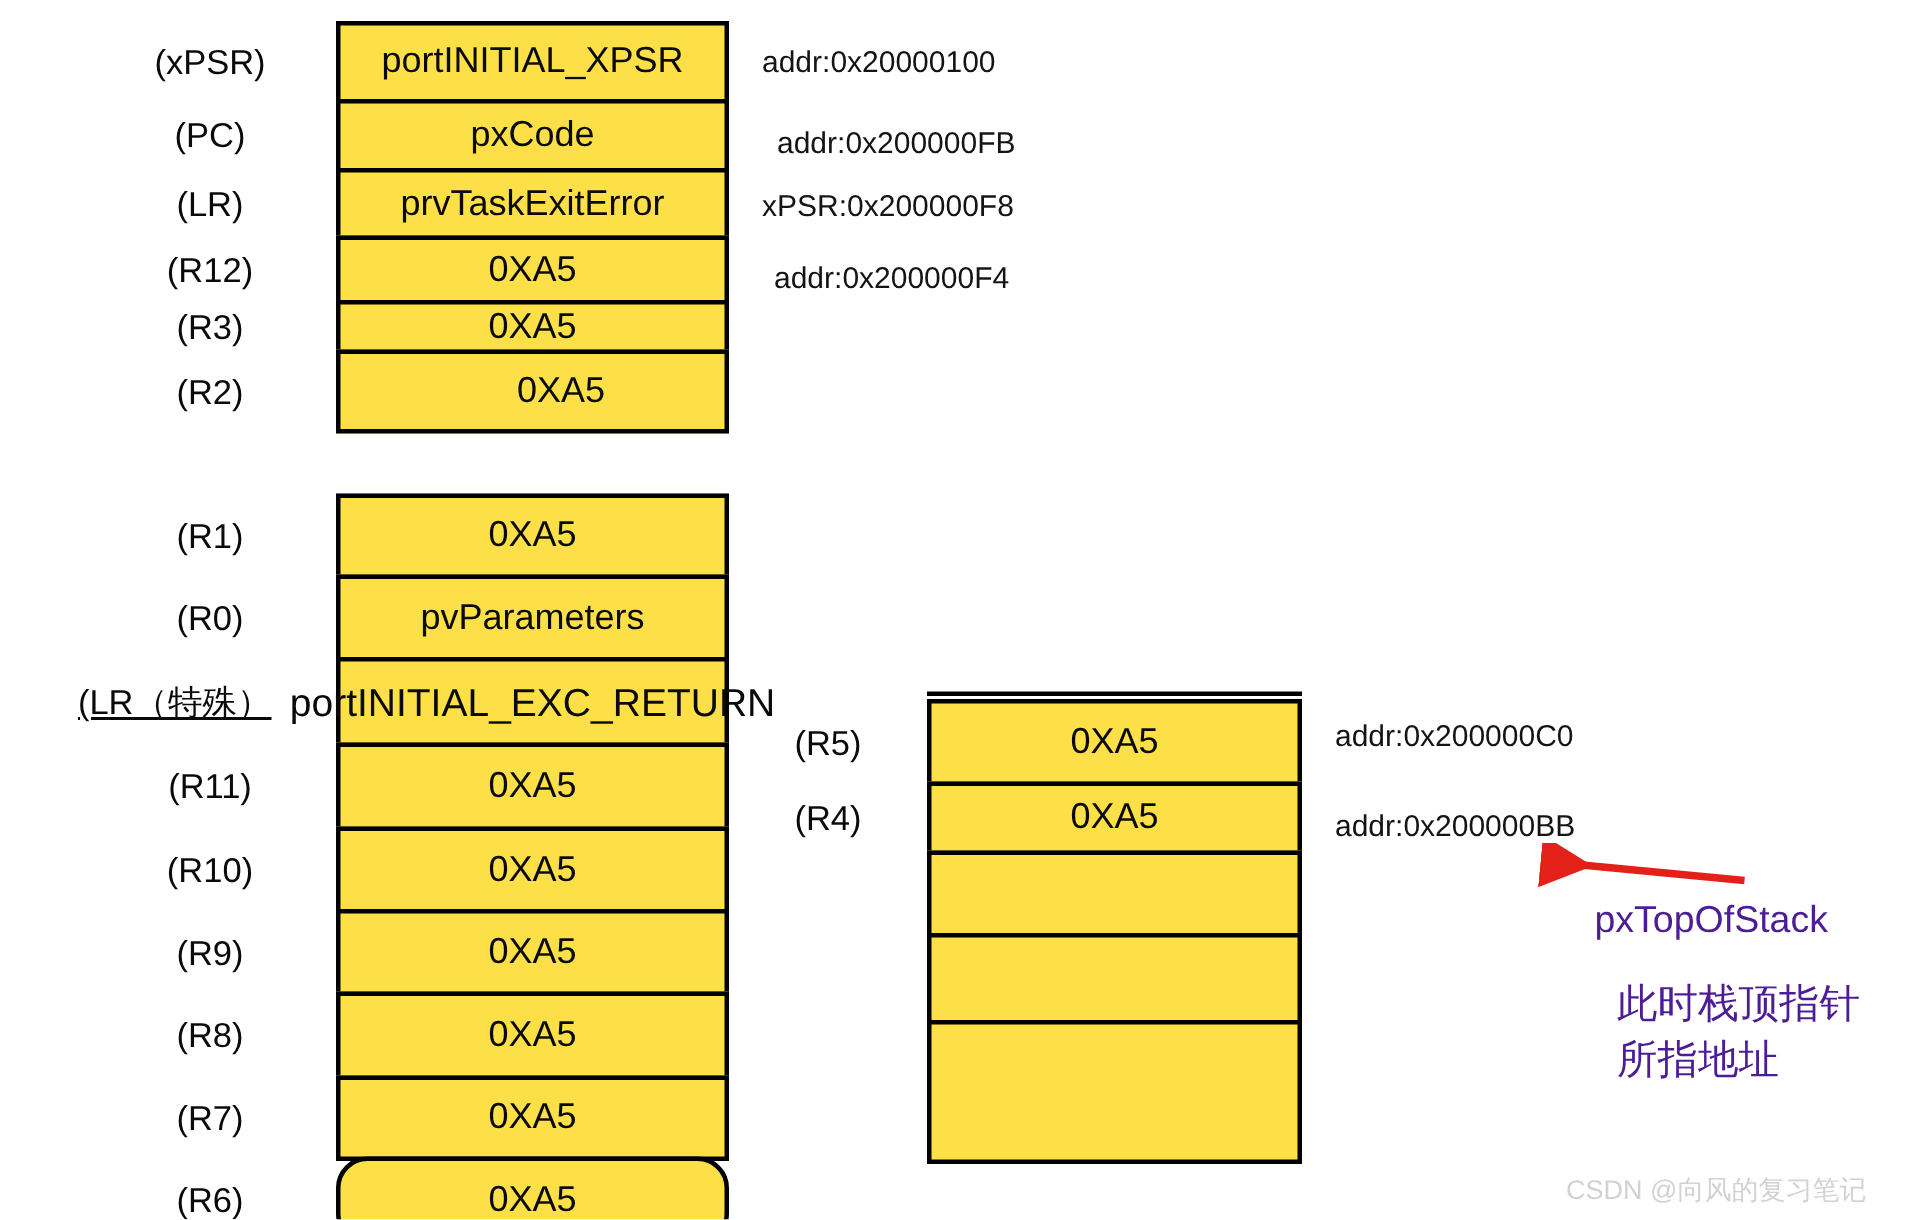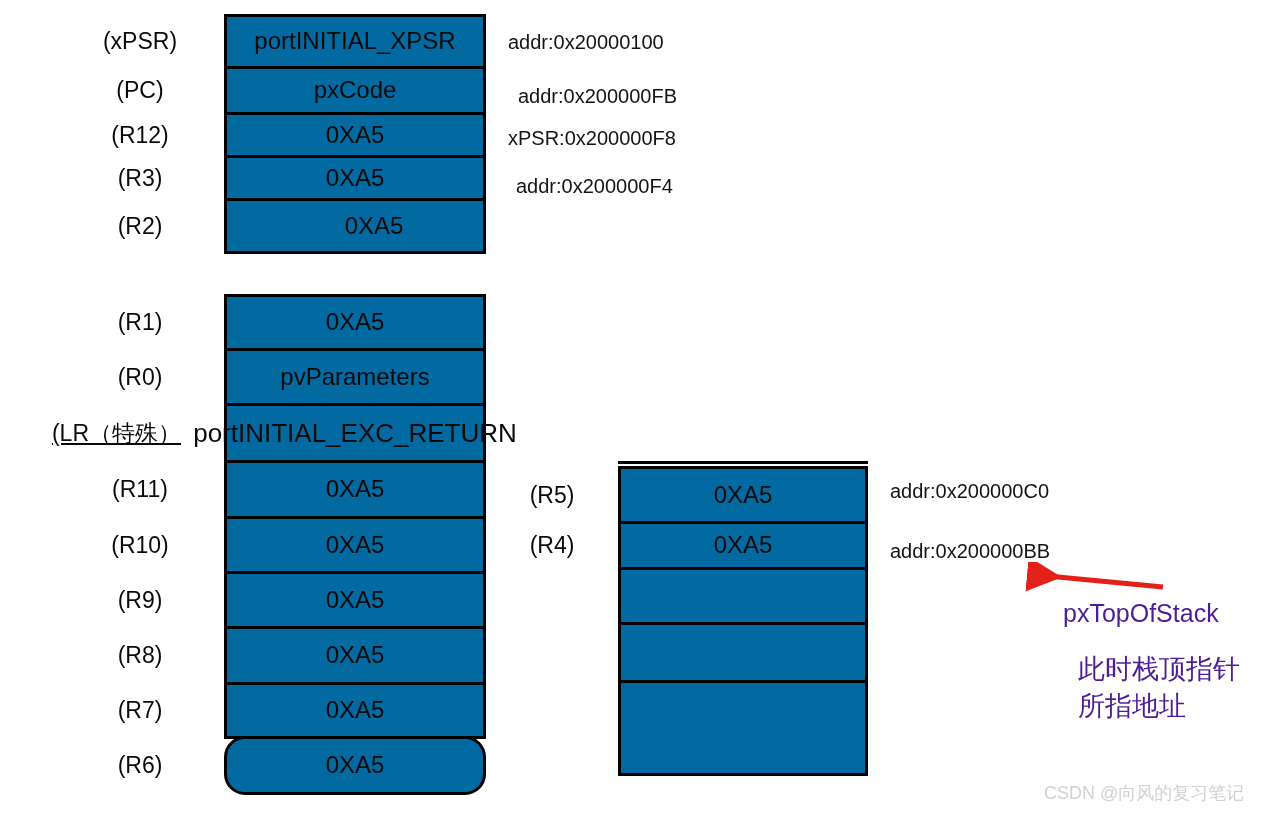--- a/index.html
+++ b/index.html
@@ -9,21 +9,21 @@
     background:#ffffff;
     font-family:"Liberation Sans", sans-serif;
     color:#0a0a0a;
     overflow:hidden;
   }
   .stack{position:absolute;}
   .cell{
     position:relative;
     box-sizing:border-box;
     border:3px solid #000;
-    background:#0369a1;
+    background:#fde047;
     display:flex;
     align-items:center;
     justify-content:center;
   }
   .cell.overlap{margin-top:-3px;}
   .cell .value{
     font-size:24px;
     white-space:nowrap;
     line-height:1.1;
   }
@@ -82,25 +82,29 @@
 
   <div class="stack" style="left:224px;top:14px;width:262px;">
     <div class="cell" style="height:55px;">
       <span class="reg-label">(xPSR)</span>
       <span class="value">portINITIAL_XPSR</span>
     </div>
     <div class="cell overlap" style="height:49px;">
       <span class="reg-label">(PC)</span>
       <span class="value">pxCode</span>
     </div>
+    <div class="cell overlap" style="height:48px;">
+      <span class="reg-label">(LR)</span>
+      <span class="value">prvTaskExitError</span>
+    </div>
     <div class="cell overlap" style="height:46px;">
       <span class="reg-label">(R12)</span>
       <span class="value">0XA5</span>
     </div>
-    <div class="cell overlap" style="height:46px;">
+    <div class="cell overlap" style="height:36px;">
       <span class="reg-label">(R3)</span>
       <span class="value">0XA5</span>
     </div>
     <div class="cell overlap" style="height:56px;padding-left:38px;">
       <span class="reg-label">(R2)</span>
       <span class="value">0XA5</span>
     </div>
     <div class="cell overlap" style="height:57px;margin-top:40px;">
       <span class="reg-label">(R1)</span>
       <span class="value">0XA5</span>

